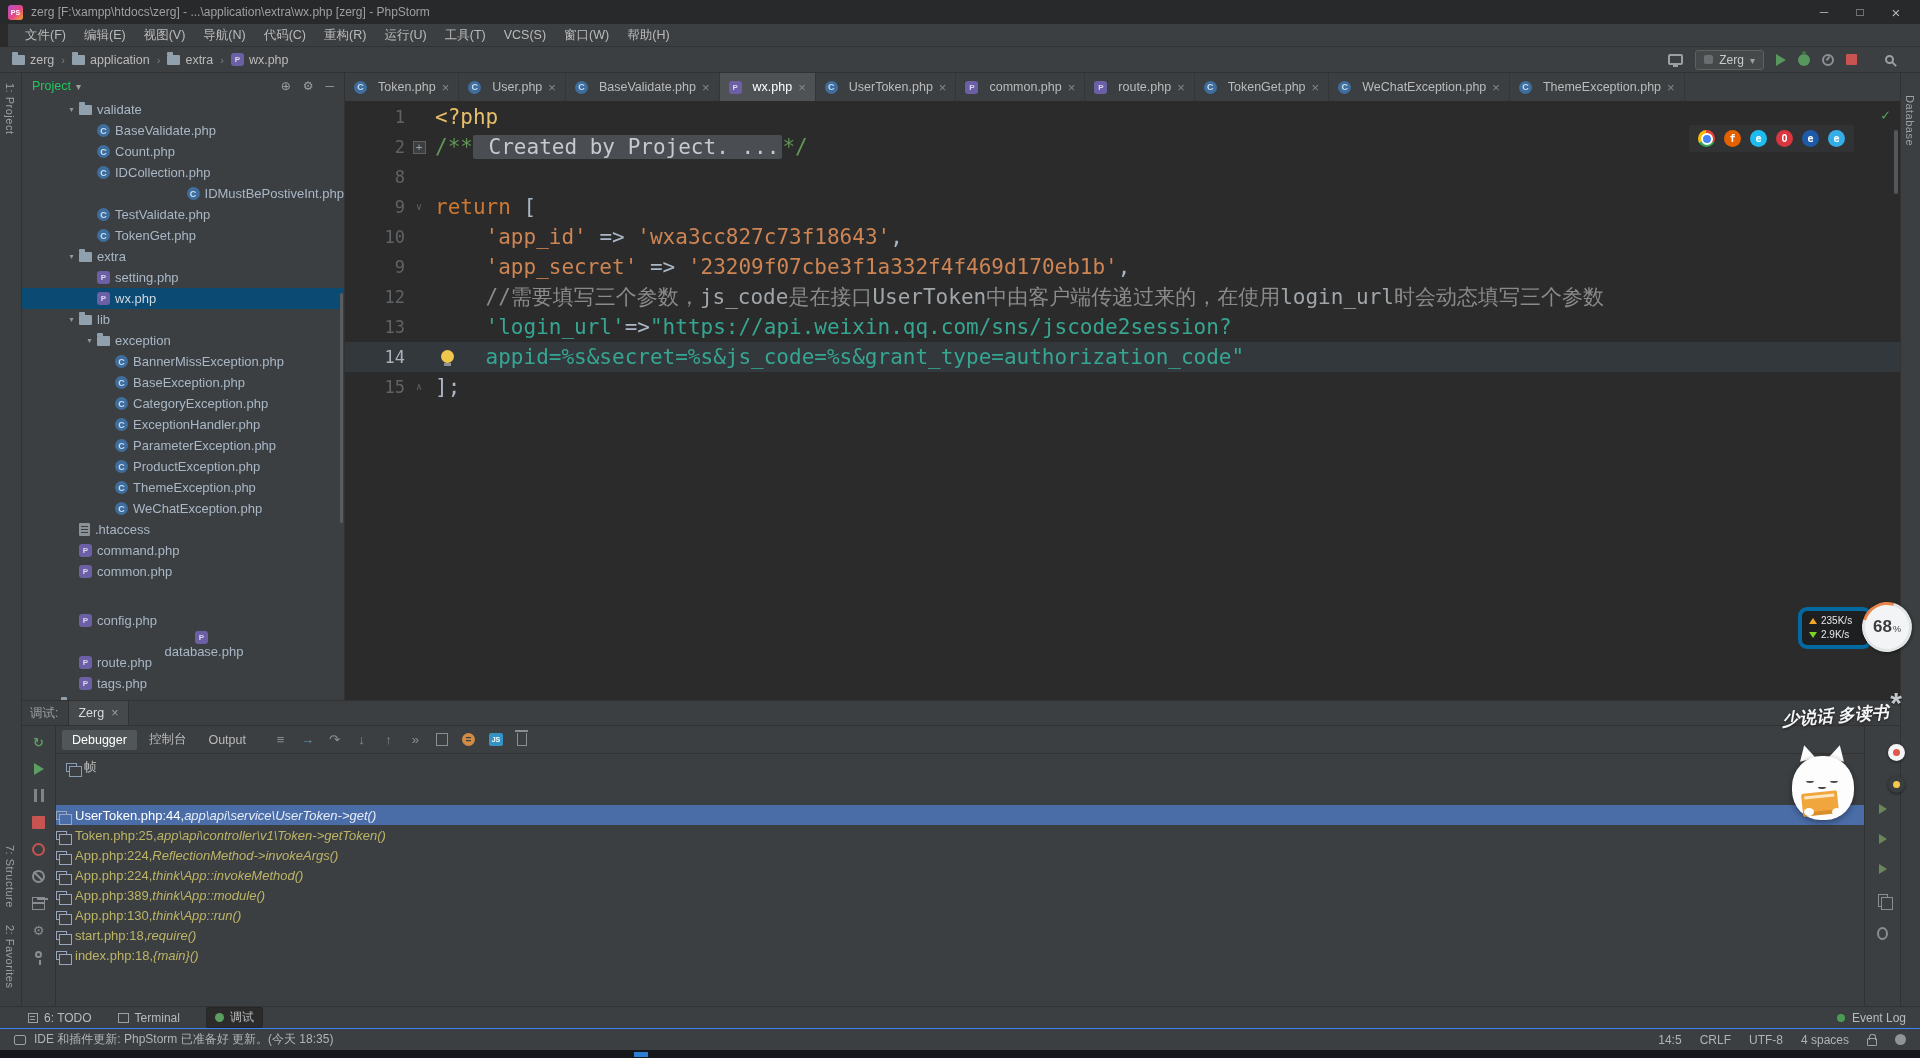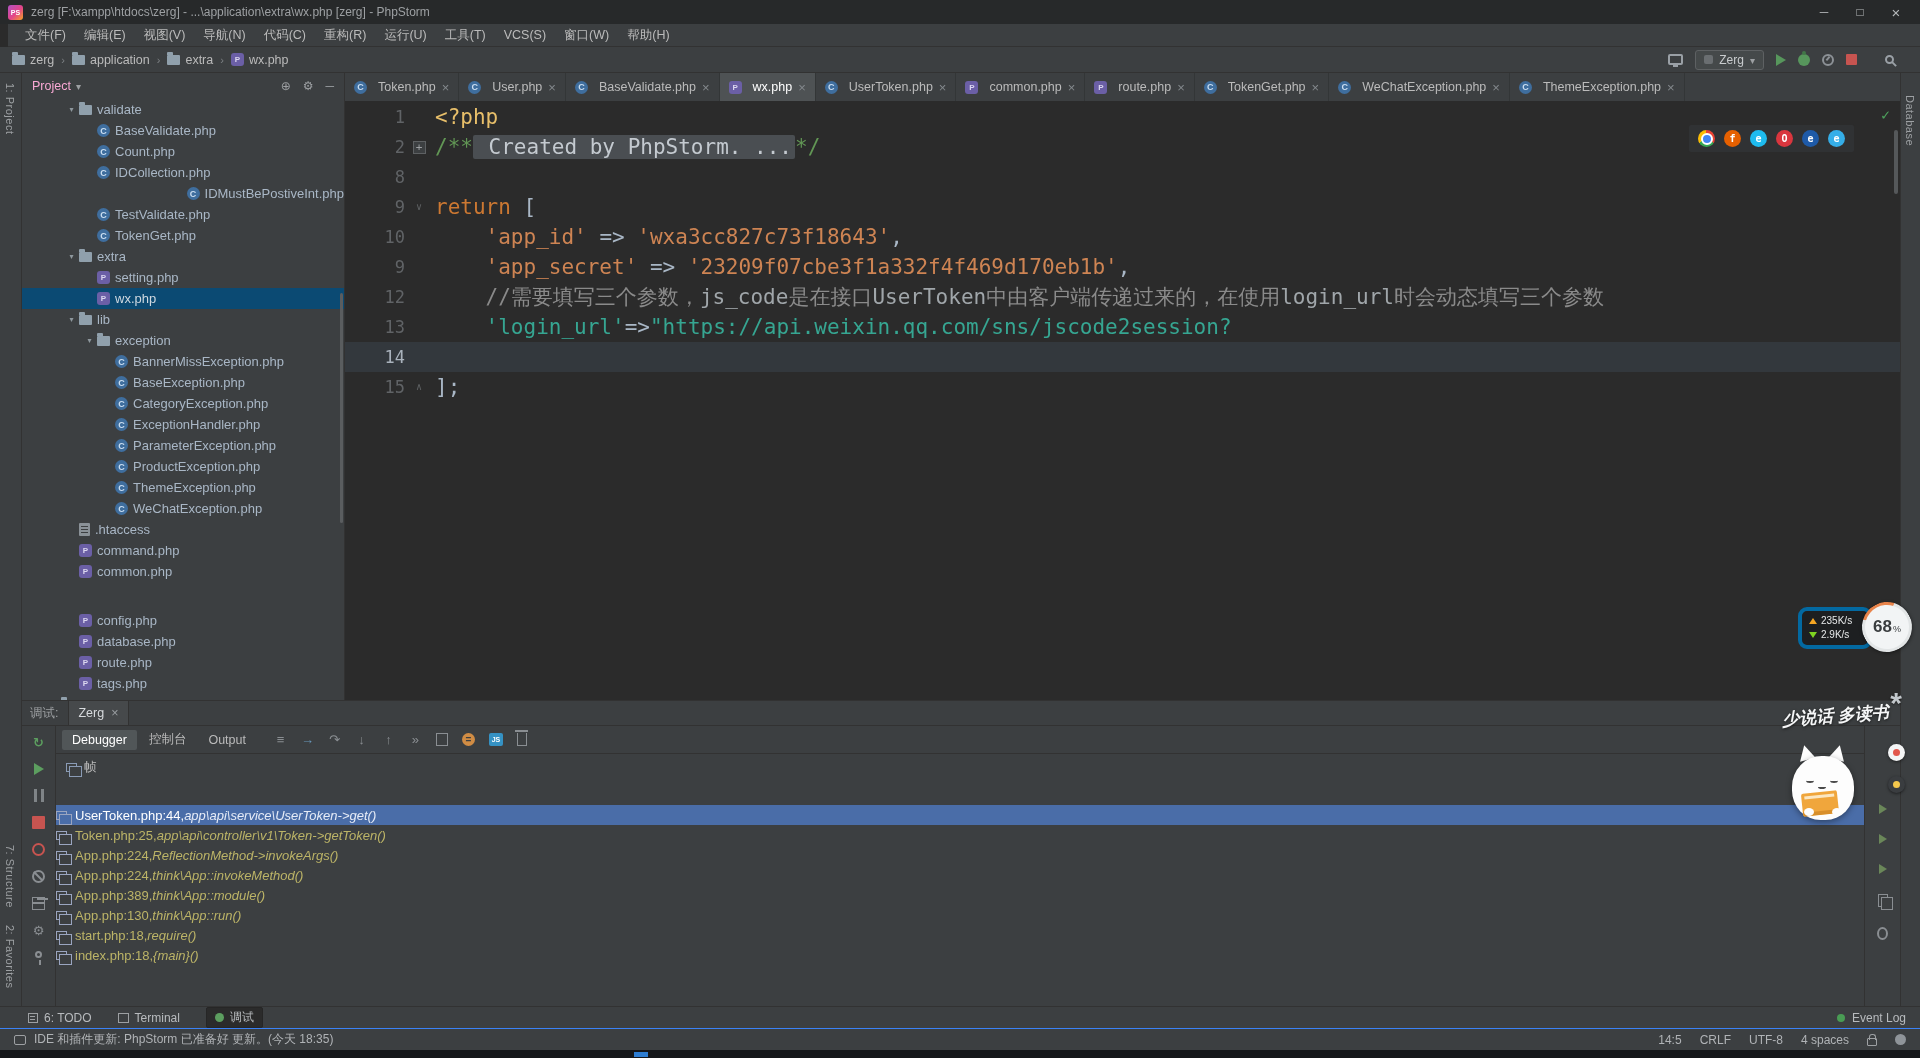--- a/index.html
+++ b/index.html
@@ -45,21 +45,21 @@
 
 
 #left-stripe{position:absolute;left:0;top:73px;bottom:52px;width:22px;background:#3C3F41;border-right:1px solid #323232}
 #right-stripe{position:absolute;right:0;top:73px;bottom:52px;width:20px;background:#3C3F41;border-left:1px solid #323232}
 .vlabel{writing-mode:vertical-rl;font-size:11px;color:#9DA0A3;letter-spacing:.5px;position:absolute;left:4px}
 #right-stripe .vlabel{left:3px}
 
 
 #project{position:absolute;left:22px;top:73px;width:323px;height:627px;background:#3C3F41;
   border-right:1px solid #323232;overflow:hidden}
-.proj-head{height:26px;display:flex;align-items:center;padding:0 10px;font-size:12.5px;color:#f9a8d4}
+.proj-head{height:26px;display:flex;align-items:center;padding:0 10px;font-size:12.5px;color:#22c55e}
 .proj-caret::after{content:"▾";color:#9DA0A3;margin-left:5px;font-size:10px}
 .proj-icons{margin-left:auto;display:flex;gap:12px;color:#9DA0A3;font-size:12px}
 .locate-icon::after{content:"⊕"} .gear-glyph::after{content:"⚙"} .hide-icon::after{content:"─"}
 .tree-row{height:21px;display:flex;align-items:center;font-size:13px;color:#A9B7C6;white-space:nowrap;width:100%}
 .tree-row.selected{background:#0B4A73;color:#CFD8E0}
 .tree-arrow{width:15px;flex:none;text-align:center;font-size:8px;color:#8E979D}
 .ticon{flex:none;margin-right:5px;display:inline-flex;align-items:center;justify-content:center}
 .ticon.folder{width:13px;height:10px;background:#90A0AC;border-radius:1px;position:relative}
 .ticon.folder::before{content:"";position:absolute;top:-3px;left:0;width:6px;height:3px;background:#90A0AC;border-radius:1px 1px 0 0}
 .ticon.class{width:13px;height:13px;border-radius:50%;background:#3F6E9E;color:#CBDEF1;font-size:9px;font-weight:bold}
@@ -464,21 +464,21 @@
           <span class="ticon php"></span>
           <span>common.php</span>
         </div>
 
         <div class="tree-row" style="padding-left: 42px; margin-top: 28px;">
           <span class="tree-arrow"></span>
           <span class="ticon php"></span>
           <span>config.php</span>
         </div>
 
-        <div class="tree-row" style="padding-left: 42px;">
+        <div class="tree-row" style="padding-left: 42px; flex-direction: column;">
           <span class="tree-arrow"></span>
           <span class="ticon php"></span>
           <span>database.php</span>
         </div>
 
         <div class="tree-row" style="padding-left: 42px;">
           <span class="tree-arrow"></span>
           <span class="ticon php"></span>
           <span>route.php</span>
         </div>
@@ -575,21 +575,21 @@
         <span class="gutter">1</span>
         <span class="foldcol"></span>
         <span class="code"><span class="tag">&lt;?php</span></span>
       </div>
 
       <div class="line">
         <span class="gutter">2</span>
         <span class="foldcol">
           <span class="fold-plus">+</span>
         </span>
-        <span class="code"><span class="doc">/**</span><span class="foldtext"> Created by PhpStorm. ...</span><span class="doc">*/</span></span>
+        <span class="code"><span class="doc">/**</span><span class="foldtext"> Created by Project. ...</span><span class="doc">*/</span></span>
       </div>
 
       <div class="line">
         <span class="gutter">8</span>
         <span class="foldcol"></span>
         <span class="code"></span>
       </div>
 
       <div class="line">
         <span class="gutter">9</span>
@@ -619,20 +619,21 @@
 
       <div class="line">
         <span class="gutter">13</span>
         <span class="foldcol"></span>
         <span class="code"><span class="plain">    </span><span class="str2">'login_url'</span><span class="plain">=&gt;</span><span class="str2">"https://api.weixin.qq.com/sns/jscode2session?</span></span>
       </div>
 
       <div class="line current">
         <span class="gutter">14</span>
         <span class="foldcol"></span>
+        <span class="code"><span class="bulb"></span><span class="str2">    appid=%s&amp;secret=%s&amp;js_code=%s&amp;grant_type=authorization_code"</span></span>
       </div>
 
       <div class="line">
         <span class="gutter">15</span>
         <span class="foldcol">
           <span class="fold-mark">∧</span>
         </span>
         <span class="code"><span class="plain">];</span></span>
       </div>
 

